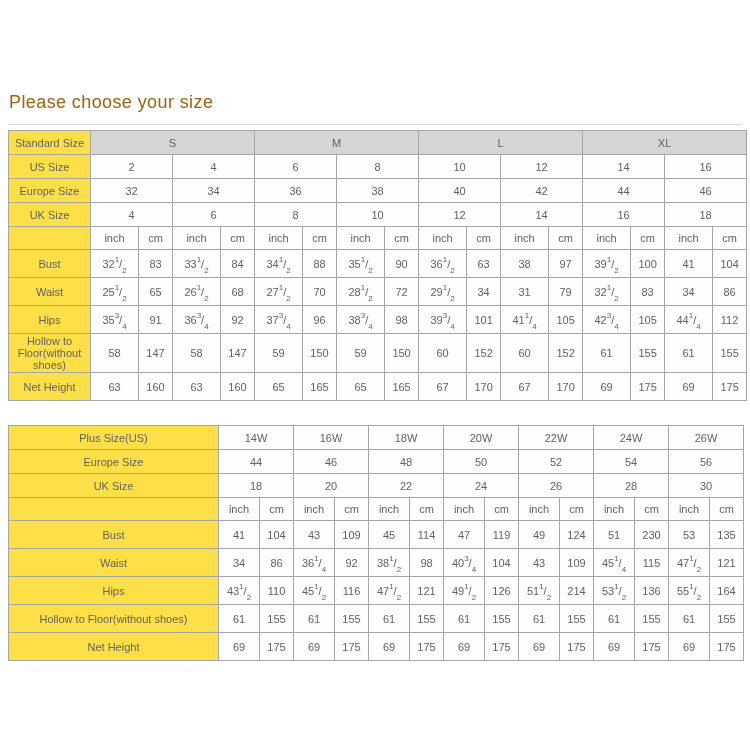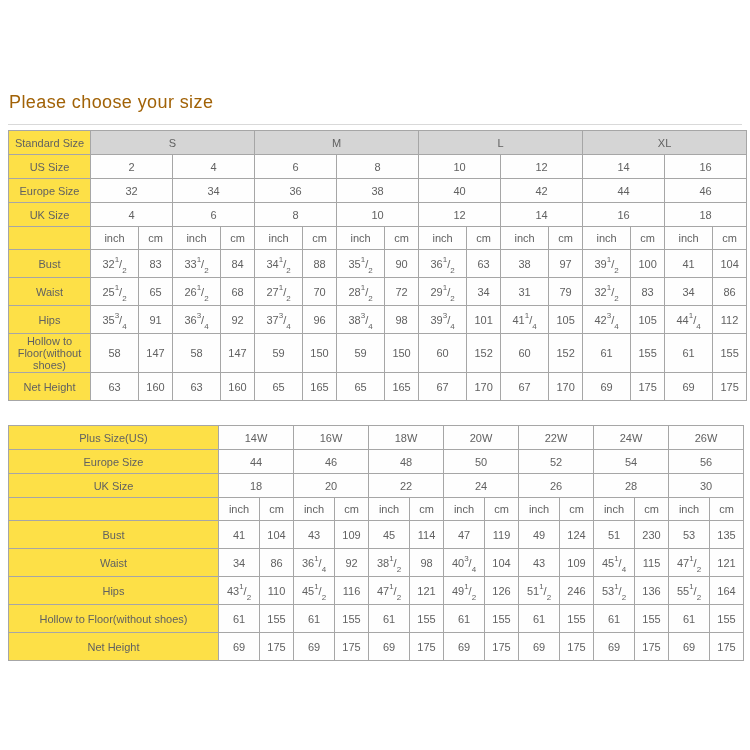--- a/index.html
+++ b/index.html
@@ -338,21 +338,21 @@
           <td class="lbl">Hips</td>
           <td class="val fx">43<sup>1</sup>/<sub>2</sub></td>
           <td class="val fx">110</td>
           <td class="val fx">45<sup>1</sup>/<sub>2</sub></td>
           <td class="val fx">116</td>
           <td class="val fx">47<sup>1</sup>/<sub>2</sub></td>
           <td class="val fx">121</td>
           <td class="val fx">49<sup>1</sup>/<sub>2</sub></td>
           <td class="val fx">126</td>
           <td class="val fx">51<sup>1</sup>/<sub>2</sub></td>
-          <td class="val fx">246</td>
+          <td class="val fx">214</td>
           <td class="val fx">53<sup>1</sup>/<sub>2</sub></td>
           <td class="val fx">136</td>
           <td class="val fx">55<sup>1</sup>/<sub>2</sub></td>
           <td class="val fx">164</td>
         </tr>
         <tr class="mrow">
           <td class="lbl">Hollow to Floor(without shoes)</td>
           <td class="val fx">61</td>
           <td class="val fx">155</td>
           <td class="val fx">61</td>

